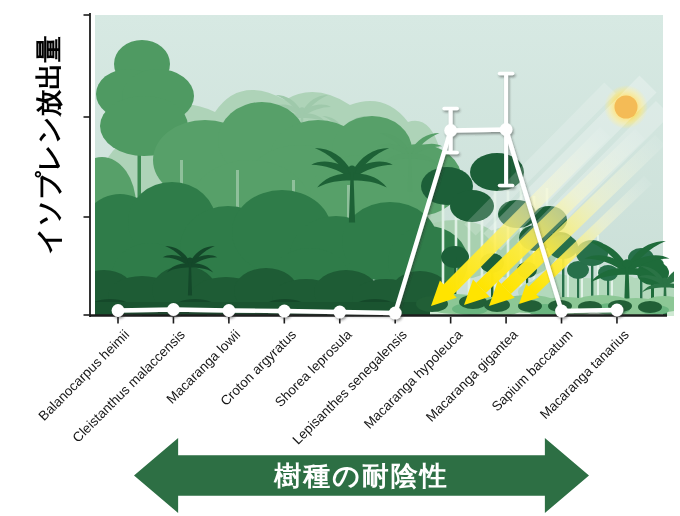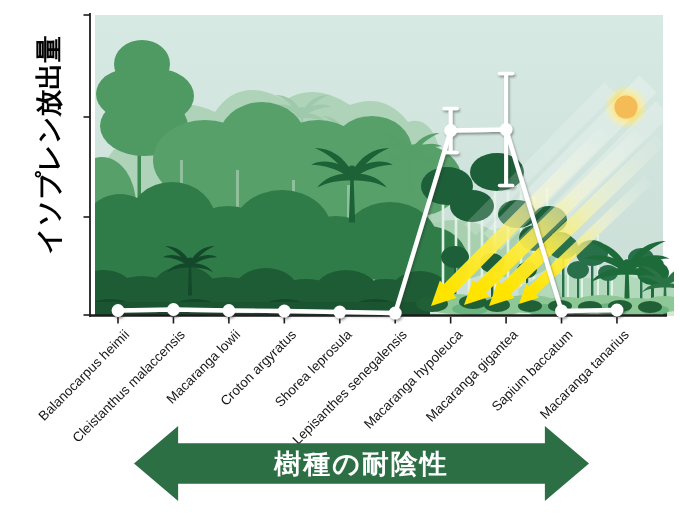--- a/index.html
+++ b/index.html
@@ -4,21 +4,21 @@
 <style>
   html,body{margin:0;padding:0;background:#ffffff;}
   .stage{position:relative;width:680px;height:516px;background:#ffffff;overflow:hidden;
          font-family:"Liberation Sans","DejaVu Sans",sans-serif;}
   .scene{position:absolute;left:0;top:0;}
   .ylabel{position:absolute;left:-71px;top:127px;width:240px;text-align:center;
           font-size:27px;font-weight:700;color:#000;transform:rotate(-90deg);
           white-space:nowrap;}
   #xlabels .xlabel{position:absolute;white-space:nowrap;font-size:13.5px;color:#161616;
           transform:rotate(-45deg);transform-origin:100% 0%;}
-  .shade-arrow{position:absolute;left:134px;top:426px;width:455px;height:75px;
+  .shade-arrow{position:absolute;left:134px;top:438px;width:455px;height:75px;
           background:#2d6f44;display:flex;align-items:center;justify-content:center;
           clip-path:polygon(0% 50%,9.7% 0%,9.7% 23%,90.3% 23%,90.3% 0%,100% 50%,
                             90.3% 100%,90.3% 77%,9.7% 77%,9.7% 100%);}
   .shade-arrow span{color:#ffffff;font-weight:700;font-size:27px;letter-spacing:2px;}
 </style>
 </head>
 <body>
 
 <div class="stage">
 

